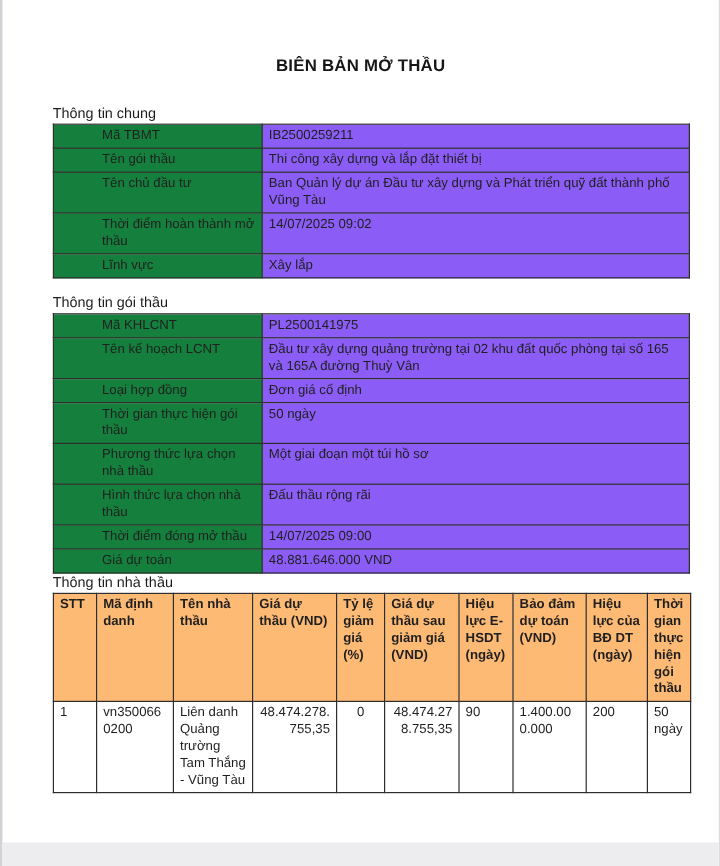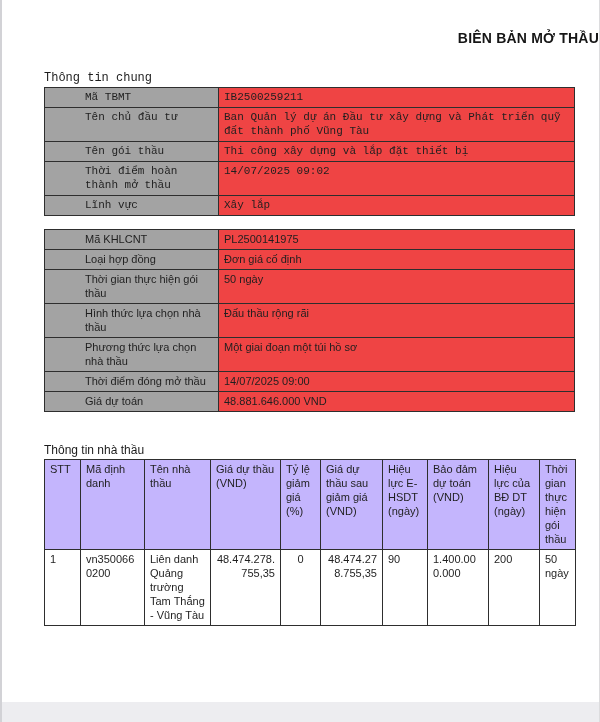--- a/index.html
+++ b/index.html
@@ -21,67 +21,68 @@
     overflow: hidden;
   }
   .bottom-strip {
     position: absolute;
     left: 0; right: 0; bottom: 0;
     height: 20px;
     background: #ededf0;
   }
   .doc-title {
     margin: 0;
-    padding-top: 30px;
-    text-align: right;
+    padding-top: 46px;
+    text-align: center;
     font-size: 14px;
     font-weight: bold;
     letter-spacing: 0.2px;
     color: #161616;
   }
   .content {
     padding: 0 27px 0 42px;
   }
   .section-title {
     font-size: 12px;
     color: #1c1c1c;
     margin-bottom: 2px;
   }
-  .sec1 { margin-top: 25px; font-family: Liberation Mono, monospace; }
+  .sec1 { margin-top: 25px; }
   .sec2 { margin-top: 13px; }
-  .sec3 { margin-top: 31px; }
+  .sec3 { }
 
   table {
     border-collapse: collapse;
     table-layout: fixed;
     width: 531px;
     font-size: 11px;
     line-height: 14px;
     color: #1f1f1f;
   }
   td, th {
     border: 1px solid #2e2e2e;
     padding: 2px 5px 3px 5px;
     vertical-align: top;
     text-align: left;
     font-weight: normal;
     overflow-wrap: break-word;
   }
   .kv-table .k {
-    background: #a3a3a3;
+    background: #15803d;
     width: 128px;
     padding-left: 40px;
   }
   .kv-table .v {
-    background: #ef4444;
+    background: #8b5cf6;
   }
   .kv-table tr { height: 19px; }
 
   .grid-table th {
-    background: #c4b5fd;
+    background: #fdba74;
+    font-weight: bold;
   }
   .grid-table td {
     background: #ffffff;
   }
   .num-r { text-align: right; word-break: break-all; }
   .num-c { text-align: center; }
   .brk   { word-break: break-all; }
 </style>
 </head>
 <body>
@@ -94,61 +95,66 @@
 
     <section class="sec1">
       <div class="section-title">Thông tin chung</div>
       <table class="kv-table">
         <tbody>
             <tr>
           <td class="k">Mã TBMT</td>
           <td class="v">IB2500259211</td>
         </tr>
         <tr>
+          <td class="k">Tên gói thầu</td>
+          <td class="v">Thi công xây dựng và lắp đặt thiết bị</td>
+        </tr>
+        <tr>
           <td class="k">Tên chủ đầu tư</td>
           <td class="v">Ban Quản lý dự án Đầu tư xây dựng và Phát triển quỹ đất thành phố Vũng Tàu</td>
-        </tr>
-        <tr>
-          <td class="k">Tên gói thầu</td>
-          <td class="v">Thi công xây dựng và lắp đặt thiết bị</td>
         </tr>
         <tr>
           <td class="k">Thời điểm hoàn thành mở thầu</td>
           <td class="v">14/07/2025 09:02</td>
         </tr>
         <tr>
           <td class="k">Lĩnh vực</td>
           <td class="v">Xây lắp</td>
         </tr>
       </tbody>
         </table>
     </section>
 
     <section class="sec2">
+      <div class="section-title">Thông tin gói thầu</div>
       <table class="kv-table">
         <tbody>
             <tr>
           <td class="k">Mã KHLCNT</td>
           <td class="v">PL2500141975</td>
         </tr>
         <tr>
+          <td class="k">Tên kế hoạch LCNT</td>
+          <td class="v">Đầu tư xây dựng quảng trường tại 02 khu đất quốc phòng tại số 165 và 165A đường Thuỳ Vân</td>
+        </tr>
+        <tr>
           <td class="k">Loại hợp đồng</td>
           <td class="v">Đơn giá cố định</td>
         </tr>
         <tr>
           <td class="k">Thời gian thực hiện gói thầu</td>
           <td class="v">50 ngày</td>
         </tr>
         <tr>
+          <td class="k">Phương thức lựa chọn nhà thầu</td>
+          <td class="v">Một giai đoạn một túi hồ sơ</td>
+        </tr>
+        <tr>
           <td class="k">Hình thức lựa chọn nhà thầu</td>
           <td class="v">Đấu thầu rộng rãi</td>
-        </tr>
-        <tr>
-          <td class="k">Phương thức lựa chọn nhà thầu</td>
-          <td class="v">Một giai đoạn một túi hồ sơ</td>
         </tr>
         <tr>
           <td class="k">Thời điểm đóng mở thầu</td>
           <td class="v">14/07/2025 09:00</td>
         </tr>
         <tr>
           <td class="k">Giá dự toán</td>
           <td class="v">48.881.646.000 VND</td>
         </tr>
       </tbody>

